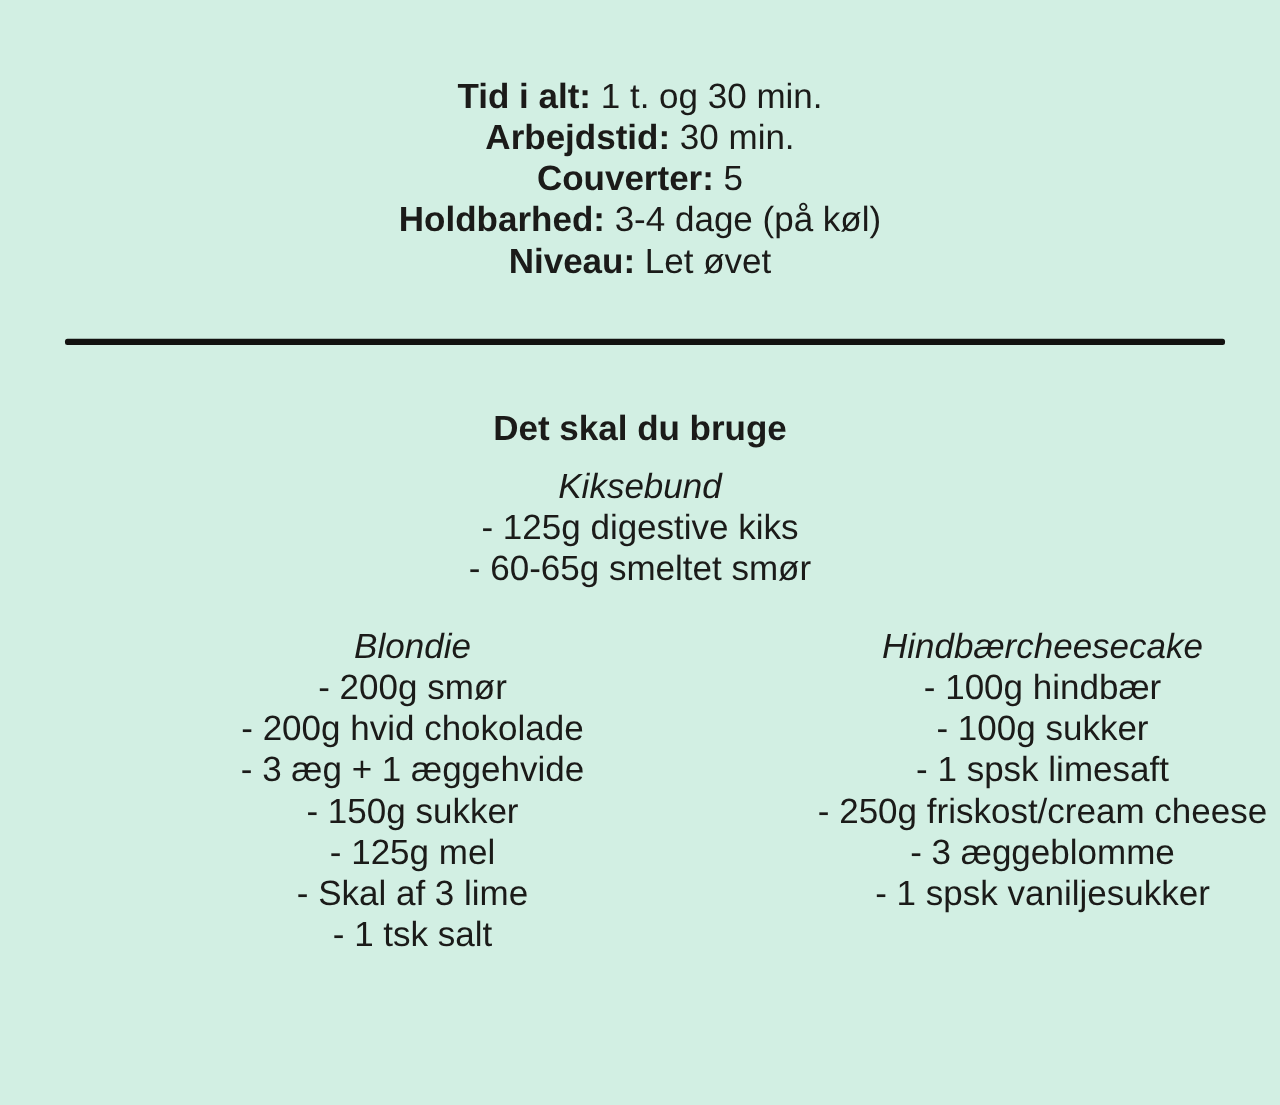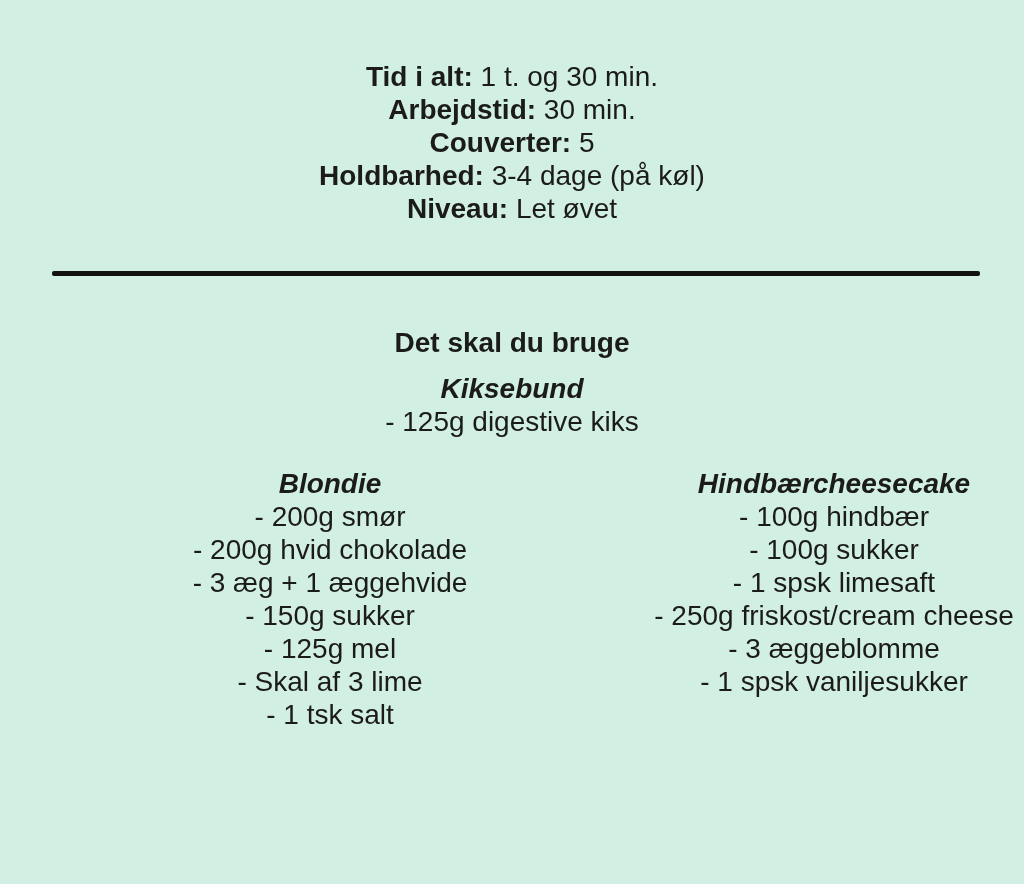--- a/index.html
+++ b/index.html
@@ -53,21 +53,21 @@
   
   .group-center {
     margin-top: 13px;
     text-align: center;
     font-size: 28px;
     line-height: 33px;
     white-space: nowrap;
   }
   .group-name {
     font-style: italic;
-    font-weight: 700;
+    font-weight: 400;
   }
   .item {
     font-weight: 400;
   }
   
   .columns {
     display: flex;
     margin-top: 29px;
     font-size: 28px;
     line-height: 33px;
@@ -109,20 +109,21 @@
     </div>
   </div>
 
   <div class="divider"></div>
 
   <h2 class="section-title">Det skal du bruge</h2>
 
   <div class="group-center">
     <div class="group-name">Kiksebund</div>
     <div class="item">- 125g digestive kiks</div>
+    <div class="item">- 60-65g smeltet smør</div>
   </div>
 
   <div class="columns">
 
     <div class="col col-blondie">
       <div class="group-name">Blondie</div>
       <div class="item">- 200g smør</div>
       <div class="item">- 200g hvid chokolade</div>
       <div class="item">- 3 æg + 1 æggehvide</div>
       <div class="item">- 150g sukker</div>

